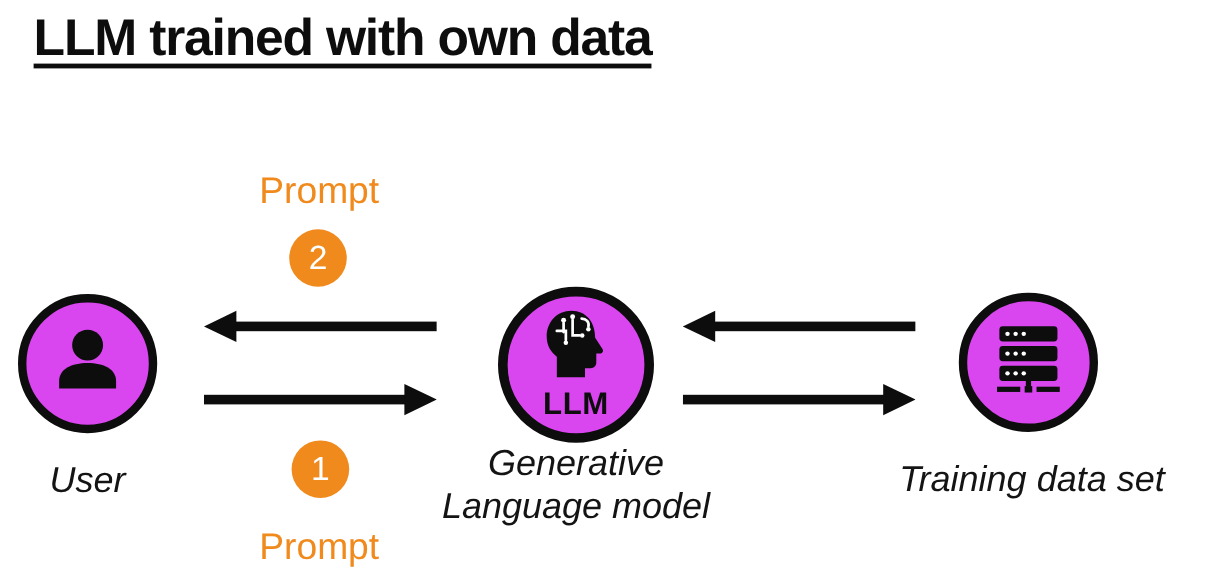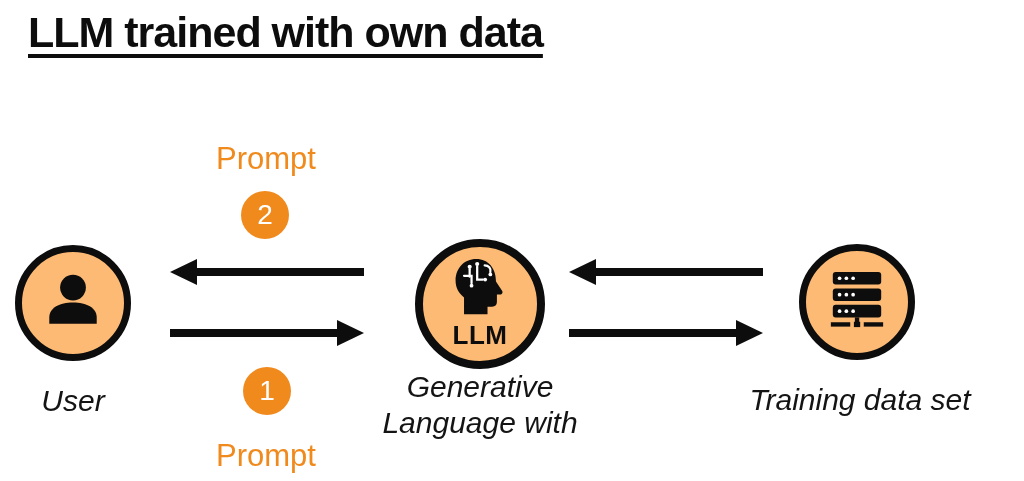--- a/index.html
+++ b/index.html
@@ -39,21 +39,21 @@
   .step-badge{
     position:absolute;width:48px;height:48px;border-radius:50%;
     background:var(--accent);color:#ffffff;
     display:flex;align-items:center;justify-content:center;
     font-size:28px;
   }
   .step-badge.two{left:241px;top:191px;}
   .step-badge.one{left:243px;top:367px;}
   
   .node{
-    position:absolute;border-radius:50%;background:#fdba74;
+    position:absolute;border-radius:50%;background:#d946ef;
     display:flex;flex-direction:column;align-items:center;justify-content:center;
     color:var(--ink);
   }
   .node.user{left:15px;top:245px;width:116px;height:116px;border:7px solid var(--ink);}
   .node.llm{left:415px;top:239px;width:130px;height:130px;border:8px solid var(--ink);}
   .node.training{left:799px;top:244px;width:116px;height:116px;border:7px solid var(--ink);}
   .llm-badge{font-size:26px;font-weight:bold;letter-spacing:0.5px;margin-top:-3px;color:var(--ink);}
   
   .caption{
     position:absolute;text-align:center;
@@ -139,21 +139,21 @@
           <circle cx="35.5" cy="24" r="2"></circle>
           <circle cx="21" cy="30.5" r="2"></circle>
           <circle cx="41" cy="18.5" r="2"></circle>
         </g>
       </svg>
     </span>
     <span class="llm-badge">LLM</span>
   </div>
   <div class="caption llm">
     <div>Generative</div>
-    <div>Language with</div>
+    <div>Language model</div>
   </div>
 
   <div class="node training">
     <span>
       <svg width="62" height="60" viewBox="0 0 64 62">
         <g fill="var(--ink)">
           <rect x="7" y="2" width="50" height="13" rx="3"></rect>
           <rect x="7" y="19" width="50" height="13" rx="3"></rect>
           <rect x="7" y="36" width="50" height="13" rx="3"></rect>
           <rect x="29.8" y="49" width="4.5" height="5"></rect>

